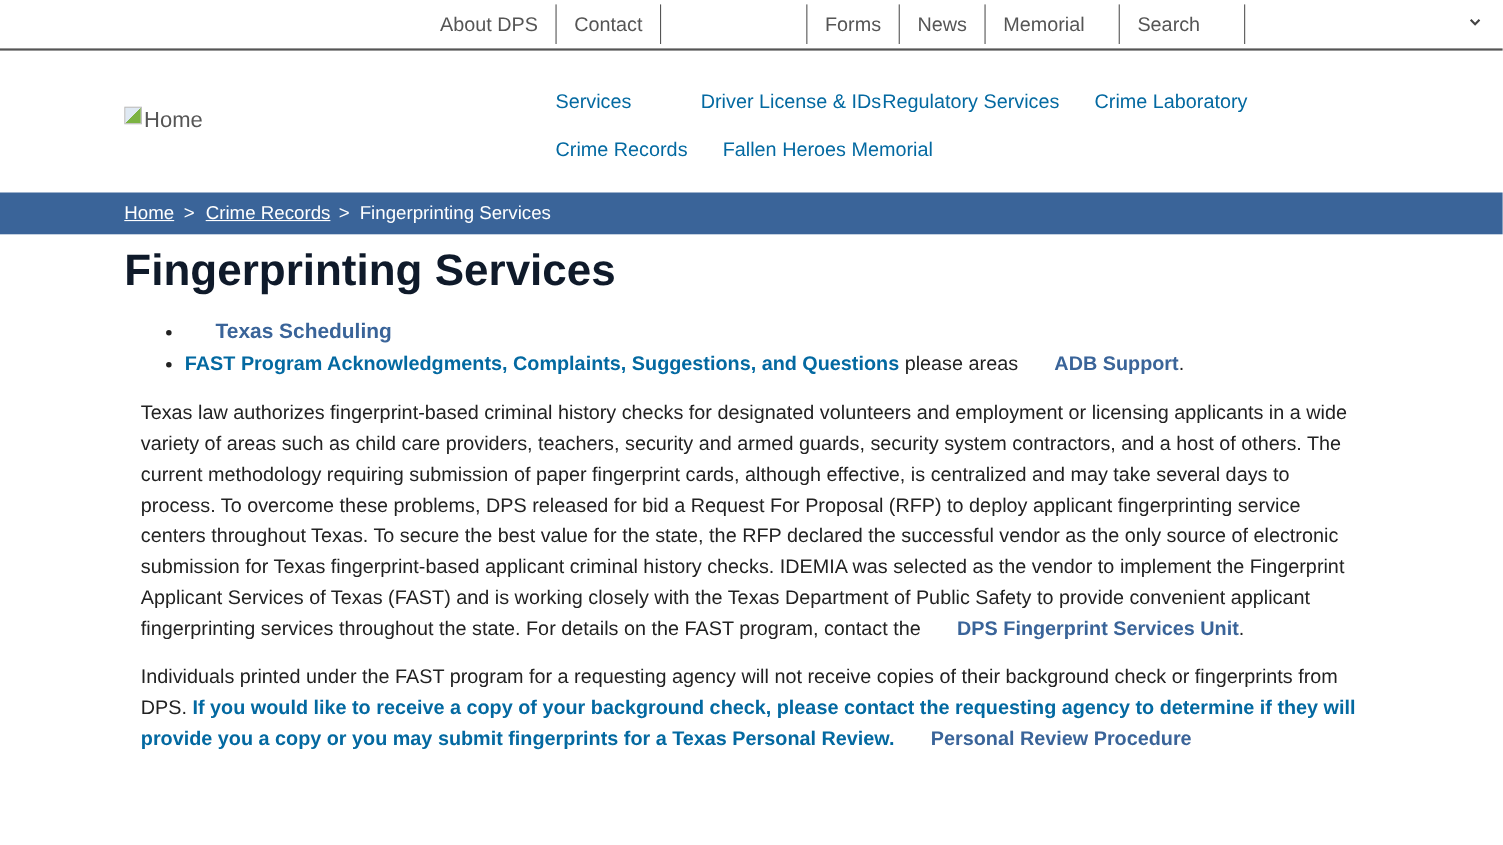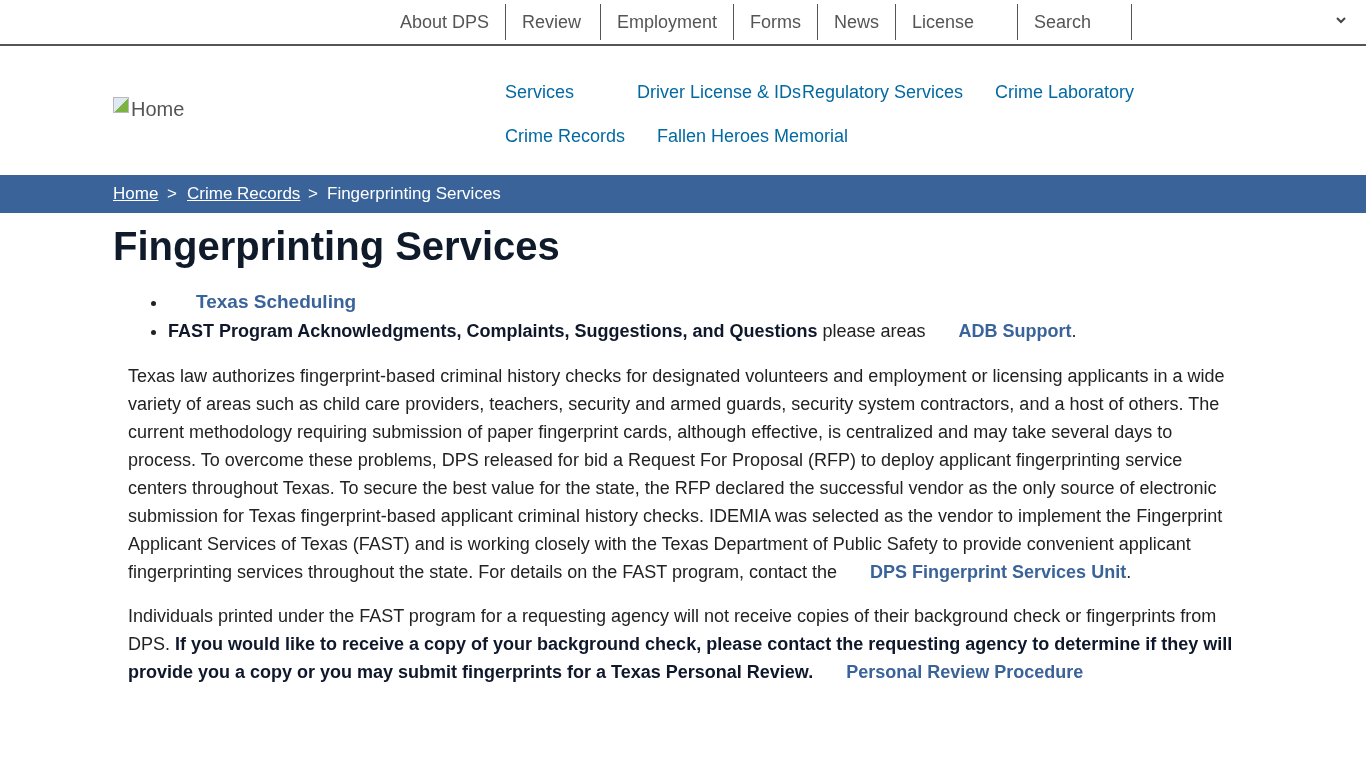--- a/index.html
+++ b/index.html
@@ -21,37 +21,36 @@
   .crumb a { color: #fff; text-decoration: underline; }
 
   h1 { position: absolute; left: 113px; top: 224px; font-size: 40px; font-weight: bold; color: #0f1a2a; }
 
   .content { position: absolute; left: 128px; top: 287px; width: 1110px; font-size: 18px; line-height: 28px; color: #222; }
   .content p { margin-bottom: 16px; }
   .content ul { margin: 0 0 16px 40px; line-height: 29px; }
   .content li { font-size: 18px; }
   .content a { color: #3a6499; font-weight: bold; text-decoration: none; margin-left: 28px; }
   .content a.big { font-size: 19px; }
-  .content b { font-weight: bold; color: #0f172a; }
+  .content b { font-weight: bold; color: #0369a1; }
 </style>
 </head>
 <body>
 
 <div class="topbar">
   <a class="util-item" style="left:400px">About DPS</a>
   <div class="util-sep" style="left:505px"></div>
-  <a class="util-item" style="left:522px">Review</a>
+  <a class="util-item" style="left:522px">Contact</a>
   <div class="util-sep" style="left:600px"></div>
-  <a class="util-item" style="left:617px">Employment</a>
   <div class="util-sep" style="left:733px"></div>
   <a class="util-item" style="left:750px">Forms</a>
   <div class="util-sep" style="left:817px"></div>
   <a class="util-item" style="left:834px">News</a>
   <div class="util-sep" style="left:895px"></div>
-  <a class="util-item" style="left:912px">License</a>
+  <a class="util-item" style="left:912px">Memorial</a>
   <div class="util-sep" style="left:1017px"></div>
   <a class="util-item" style="left:1034px">Search</a>
   <div class="util-sep" style="left:1131px"></div>
   <span class="lang-chev">
     <svg width="10" height="8" viewBox="0 0 10 8">
         <path d="M1 2 L5 6 L9 2" stroke="#444" stroke-width="2" fill="none"></path>
       </svg>
   </span>
 </div>
 

